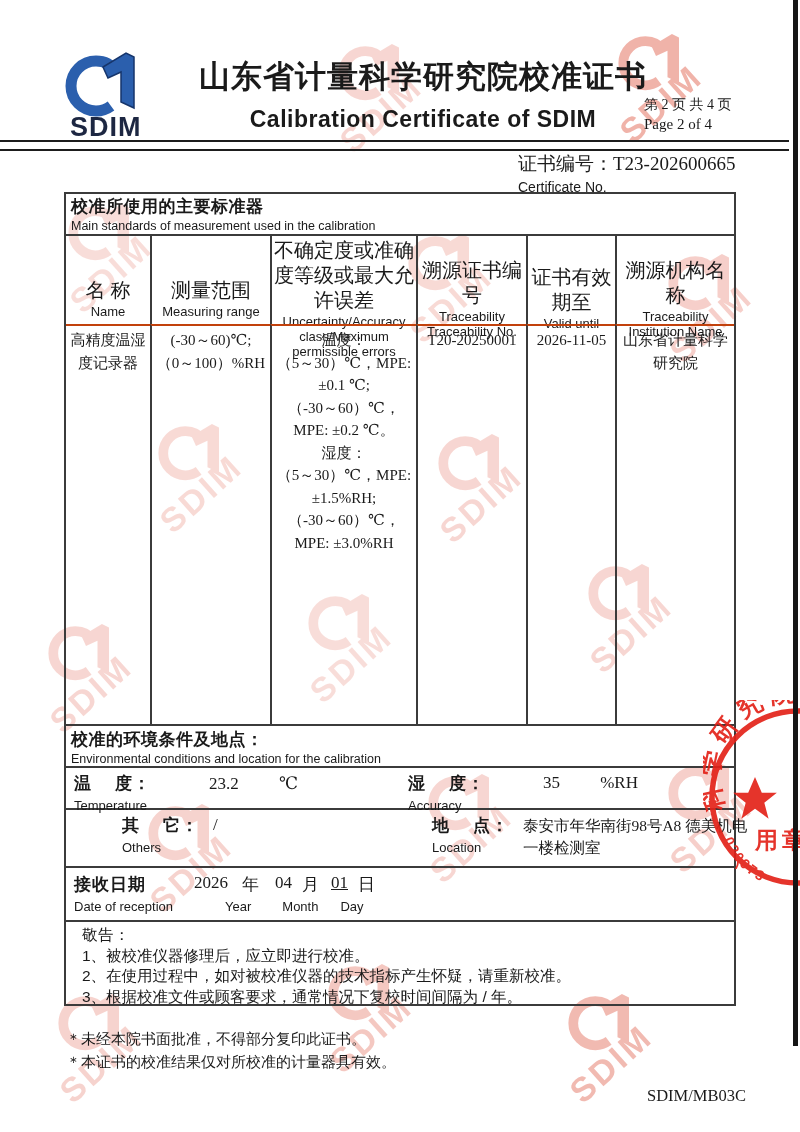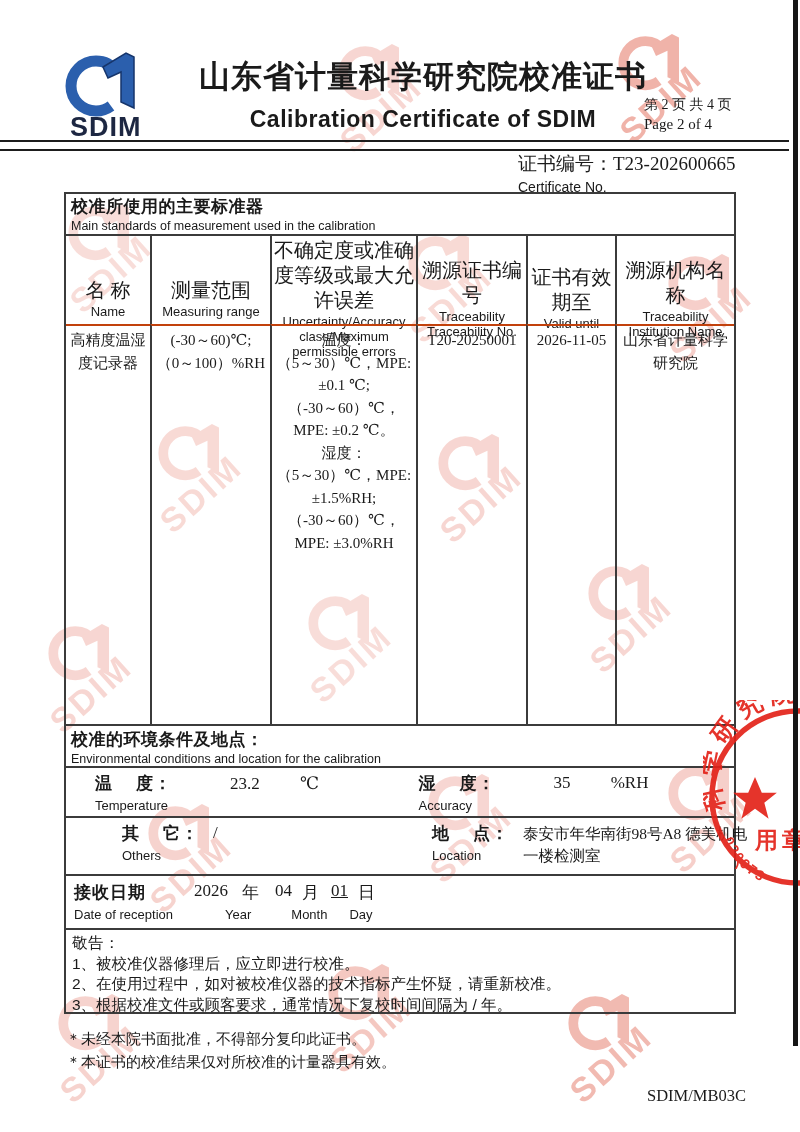--- a/index.html
+++ b/index.html
@@ -47,38 +47,38 @@
   .hcell{border-left:2px solid #3b3b3b;box-sizing:border-box;display:flex;flex-direction:column;
     justify-content:center;align-items:center;text-align:center;padding:2px;}
   .hcell:first-child,.bcell:first-child{border-left:none;}
   .hcell .zh{font-size:20px;line-height:1.25;font-family:"Liberation Serif","DejaVu Serif",serif;}
   .hcell .en{font-size:13px;line-height:1.15;margin-top:2px;}
   .bcell{border-left:2px solid #3b3b3b;border-top:2px solid #c2410c;box-sizing:border-box;
     text-align:center;padding-top:3px;font-size:15px;line-height:1.5;
     font-family:"Liberation Serif","DejaVu Serif",serif;}
   .env-title{height:42px;padding:2px 0 0 5px;}
   .env-row{display:flex;}
-  .row-e{height:50px;padding-left:21px;}
+  .row-e{height:42px;}
   .row-f{height:58px;padding-left:48px;}
   .half{width:50%;box-sizing:border-box;display:flex;padding:4px 0 0 8px;}
   .lblcol{flex:0 0 auto;}
   .lbl-zh{font-size:17px;font-weight:bold;white-space:pre;letter-spacing:1px;}
   .lbl-en{font-size:13px;font-weight:normal;margin-top:3px;}
   .valcol{font-size:17px;padding-top:1px;font-family:"Liberation Serif","DejaVu Serif",serif;}
   .v-num{margin-left:58px;}
   .v-unit{margin-left:36px;}
   .v-slash{margin-left:14px;}
   .loc-val{display:inline-block;width:230px;margin-left:14px;font-size:15.5px;line-height:1.45;
     text-align:left;vertical-align:top;}
   .reception{height:54px;padding:5px 0 0 8px;}
   .rec-line1{display:flex;align-items:flex-start;font-size:17px;}
   .rec-line1 .zh-b{font-weight:bold;letter-spacing:1px;}
   .rec-line1 .num{font-family:"Liberation Serif","DejaVu Serif",serif;}
   .rec-line2{display:flex;font-size:13px;margin-top:3px;}
-  .notice{height:84px;padding:3px 0 0 6px;font-size:15.5px;line-height:1.33;}
+  .notice{height:84px;padding:3px 0 0 16px;font-size:15.5px;line-height:1.33;}
   .notice .n-title{letter-spacing:0.5px;}
   
   .footnotes{position:absolute;left:66px;top:1028px;z-index:1;font-size:15px;line-height:1.5;
     font-family:"Liberation Serif","DejaVu Serif",serif;}
   .doc-code{position:absolute;right:54px;top:1086px;z-index:1;font-size:16.5px;
     font-family:"Liberation Serif","DejaVu Serif",serif;}
   
   .stamp{position:absolute;left:703px;top:700px;width:200px;height:200px;z-index:3;opacity:0.92;}
   
   .edge-bar{position:absolute;left:793px;top:0;width:5px;height:1046px;background:#161616;z-index:4;}
@@ -301,21 +301,21 @@
         <span class="num" style="margin-left:48px;">2026</span>
         <span style="margin-left:14px;">年</span>
         <span class="num" style="margin-left:16px;">04</span>
         <span style="margin-left:10px;">月</span>
         <span class="num" style="margin-left:12px;text-decoration:underline;">01</span>
         <span style="margin-left:10px;">日</span>
       </div>
       <div class="rec-line2">
         <span>Date of reception</span>
         <span style="margin-left:52px;">Year</span>
-        <span style="margin-left:40px;">Month</span>
+        <span style="margin-left:31px;">Month</span>
         <span style="margin-left:22px;">Day</span>
       </div>
     </div>
 
     <div class="sec notice">
       <div class="n-title">敬告：</div>
       <div id="notice-items">
           <div>1、被校准仪器修理后，应立即进行校准。</div>
           <div>2、在使用过程中，如对被校准仪器的技术指标产生怀疑，请重新校准。</div>
           <div>3、根据校准文件或顾客要求，通常情况下复校时间间隔为  /  年。</div>

